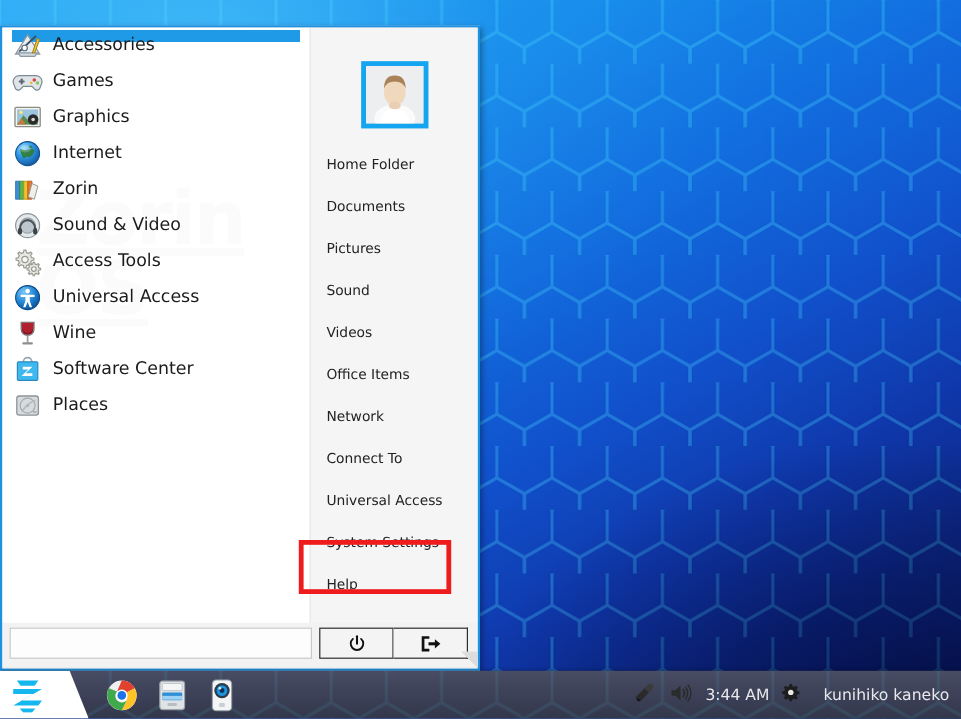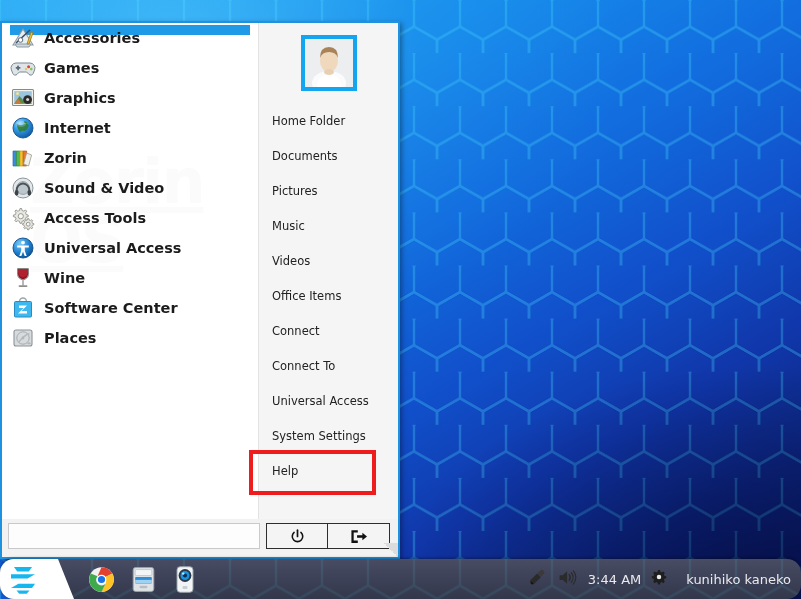--- a/index.html
+++ b/index.html
@@ -96,36 +96,35 @@
   .cat-item .ic {
     width: 26px; height: 26px;
     flex: 0 0 26px;
     margin-right: 8px;
     position: relative;
   }
   .cat-item .lbl {
     font-size: 14.5px;
     color: #1b1b1b;
     white-space: nowrap;
-    font-weight: bold;
   }
   #hl-bar {
     position: absolute;
     left: 8px; top: 2px;
     width: 240px; height: 10px;
     background: #1e9ae6;
     z-index: 1;
   }
 
   
   #places-col {
     flex: 1 1 auto;
     background: #f5f5f5;
     position: relative;
-    padding-top: 8px;
+    padding-top: 24px;
     box-sizing: border-box;
   }
   #avatar-wrap {
     display: flex;
     justify-content: center;
     margin-top: 4px;
     margin-bottom: 12px;
   }
   #avatar {
     width: 56px; height: 56px;
@@ -201,21 +200,20 @@
   
   #taskbar {
     position: absolute;
     left: 0; bottom: 0;
     width: 801px; height: 40px;
     background: linear-gradient(180deg, #474b63 0%, #3b3f55 55%, #32364a 100%);
     display: flex;
     align-items: center;
     box-shadow: 0 -1px 3px rgba(0,0,0,0.35);
     overflow: hidden;
-    border-radius: 14px;
   }
   #tb-hex {
     position: absolute; left: 0; top: 0;
     width: 801px; height: 40px;
     opacity: 0.35;
     pointer-events: none;
   }
   #start-btn {
     position: relative;
     width: 74px; height: 40px;
@@ -469,30 +467,30 @@
         <div class="place-item">
           <span>Home Folder</span>
         </div>
         <div class="place-item">
           <span>Documents</span>
         </div>
         <div class="place-item">
           <span>Pictures</span>
         </div>
         <div class="place-item">
-          <span>Music</span>
+          <span>Sound</span>
         </div>
         <div class="place-item">
           <span>Videos</span>
         </div>
         <div class="place-item">
           <span>Office Items</span>
         </div>
         <div class="place-item">
-          <span>Connect</span>
+          <span>Network</span>
         </div>
         <div class="place-item">
           <span>Connect To</span>
         </div>
         <div class="place-item">
           <span>Universal Access</span>
         </div>
         <div class="place-item">
           <span>System Settings</span>
         </div>

